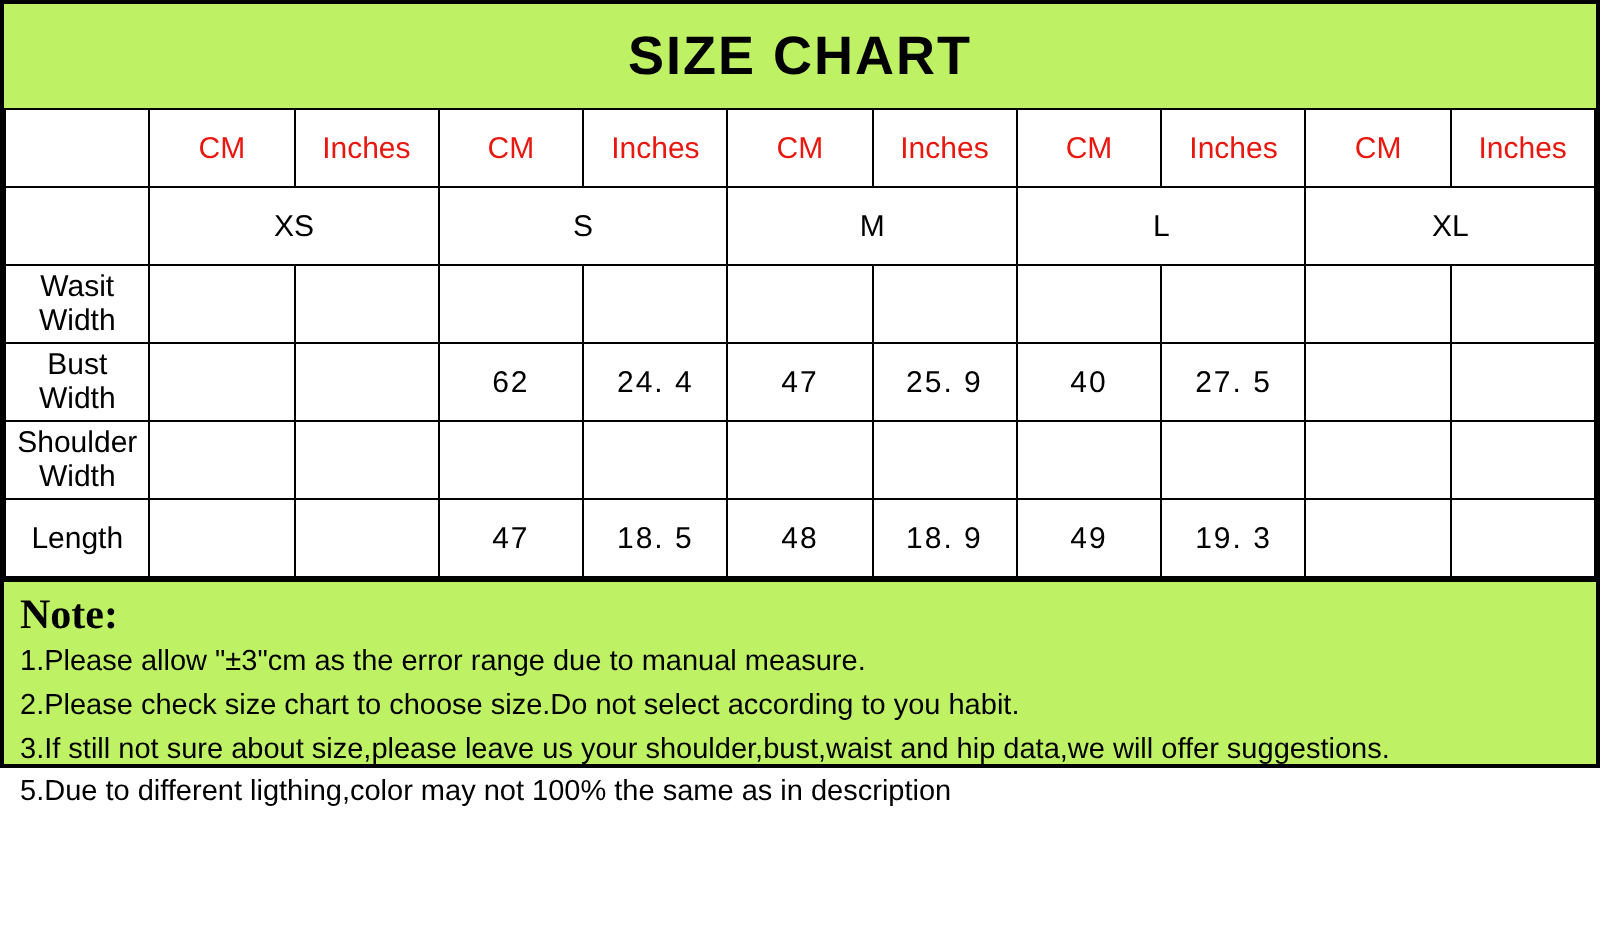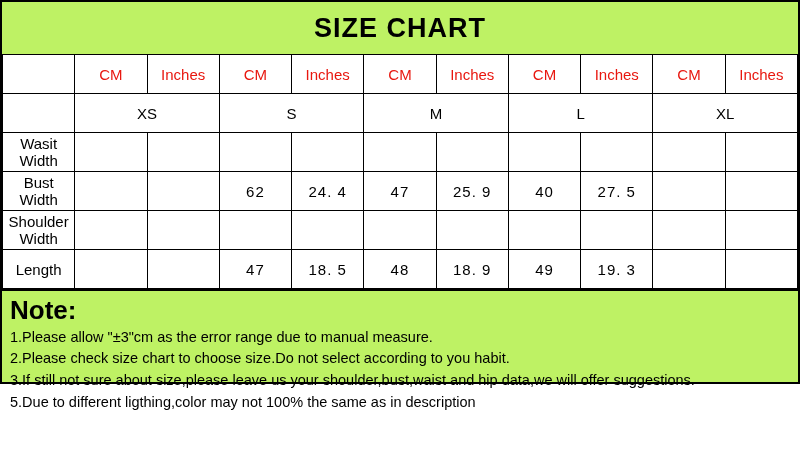--- a/index.html
+++ b/index.html
@@ -87,24 +87,25 @@
     letter-spacing: 1px;
   }
 
   .note {
     box-sizing: border-box;
     border-top: 2px solid #000000;
     padding: 4px 8px 0 8px;
   }
 
   .note-title {
-    font-size: 26px;
+    font-size: 21px;
     font-weight: bold;
     line-height: 1.1;
     margin: 1px 0 2px 0;
+    font-family: Liberation Serif, serif;
   }
 
   .note-line {
     font-size: 14.5px;
     line-height: 1.5;
     white-space: nowrap;
   }
   .note-line.wrap {
     white-space: normal;
   }

